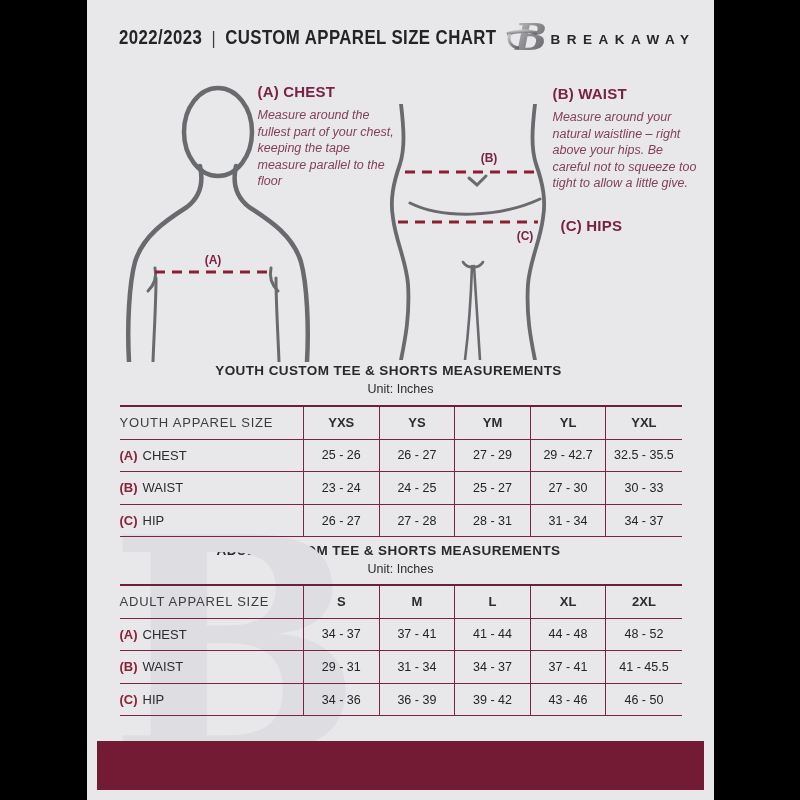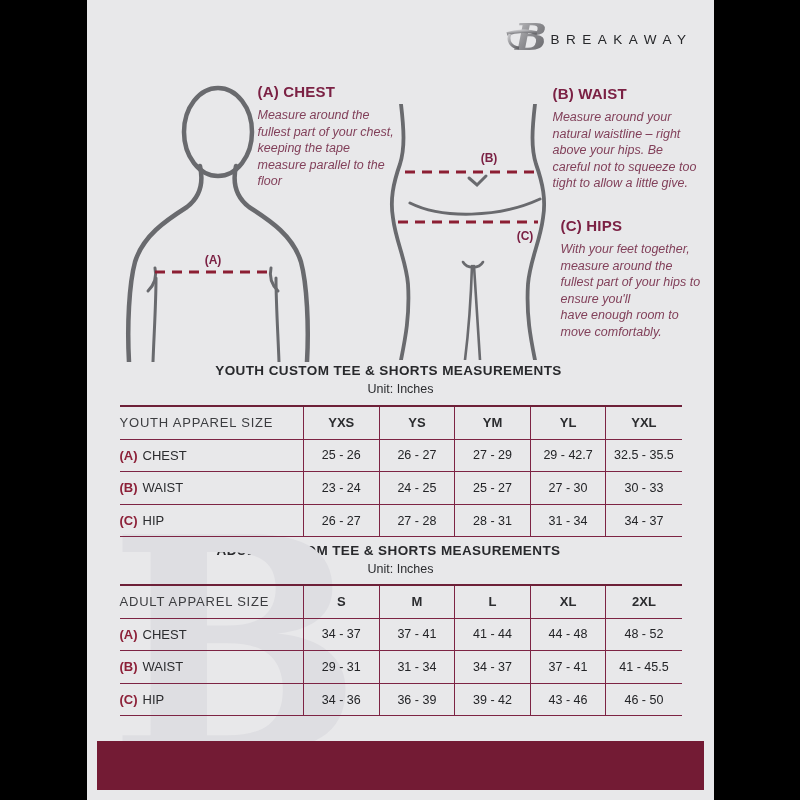--- a/index.html
+++ b/index.html
@@ -16,21 +16,21 @@
   
   .title-wrap{position:absolute;left:32px;top:26px;width:400px;}
   .title-scale{
     display:inline-block;transform:scaleX(.84);transform-origin:0 50%;
     white-space:nowrap;font-weight:700;font-size:20px;color:#232427;
     letter-spacing:.5px;
   }
   .title-sep{font-weight:400;color:#3a3b3e;margin:0 11px;font-size:19px;}
   .logo-svg{position:absolute;left:419px;top:13px;}
   .brand{
-    position:absolute;left:464px;top:32px;font-size:13.5px;font-weight:400;
+    position:absolute;left:464px;top:32px;font-size:13.5px;font-weight:700;
     letter-spacing:6.5px;color:#26272a;white-space:nowrap;
   }
   
   .instr{position:absolute;}
   .instr-h{font-size:15px;font-weight:700;color:#7b2144;margin:0 0 7px 0;letter-spacing:.2px;}
   .instr-t{font-size:12.5px;font-style:italic;color:#82405a;line-height:1.32;margin:0;white-space:pre-line;}
   .chest-block{left:171px;top:83px;width:140px;}
   .waist-block{left:466px;top:85px;width:146px;}
   .hips-block{left:466px;top:217px;width:146px;margin-left:8px;}
   .fig1{position:absolute;left:36px;top:78px;}
@@ -76,20 +76,25 @@
     position:absolute;left:10px;top:741px;width:607px;height:49px;
     background:#731b34;z-index:3;
   }
   svg text.marker{font-family:"Liberation Sans",sans-serif;font-size:12px;font-weight:700;fill:#7b2144;}
 </style>
 </head>
 <body>
 
 <div class="page">
 
+  <div class="title-wrap">
+    <span class="title-scale">
+      <span>2022/2023</span><span class="title-sep">|</span><span>CUSTOM APPAREL SIZE CHART</span>
+    </span>
+  </div>
 
   <svg class="logo-svg" width="40" height="46" viewBox="0 0 40 46">
     <defs>
       <linearGradient id="lg" x1="0" y1="0" x2="1" y2="1">
         <stop offset="0" stop-color="#c9c9cc"></stop>
         <stop offset="0.5" stop-color="#8a8a8e"></stop>
         <stop offset="1" stop-color="#5f5f63"></stop>
       </linearGradient>
     </defs>
     <text x="9" y="37" font-family="DejaVu Serif, serif" font-size="38" font-style="italic" font-weight="bold" fill="url(#lg)">B</text>
@@ -131,22 +136,20 @@
   <div class="instr chest-block">
     <p class="instr-h">(A) CHEST</p>
     <p class="instr-t">Measure around the fullest part of your chest, keeping the tape measure parallel to the floor</p>
   </div>
   <div class="instr waist-block">
     <p class="instr-h">(B) WAIST</p>
     <p class="instr-t">Measure around your natural waistline – right above your hips. Be careful not to squeeze too tight to allow a little give.</p>
   </div>
   <div class="instr hips-block">
     <p class="instr-h">(C) HIPS</p>
-    <p class="instr-t">With your feet together, measure around the fullest part of your hips to ensure you'll
-have enough room to move comfortably.</p>
   </div>
 
   <div class="watermark">B</div>
 
   <div class="sec-title youth-title">YOUTH CUSTOM TEE &amp; SHORTS MEASUREMENTS</div>
   <div class="sec-unit youth-unit">Unit: Inches</div>
 
   <table class="size youth-table">
     <colgroup>
         <col style="width:184px">

